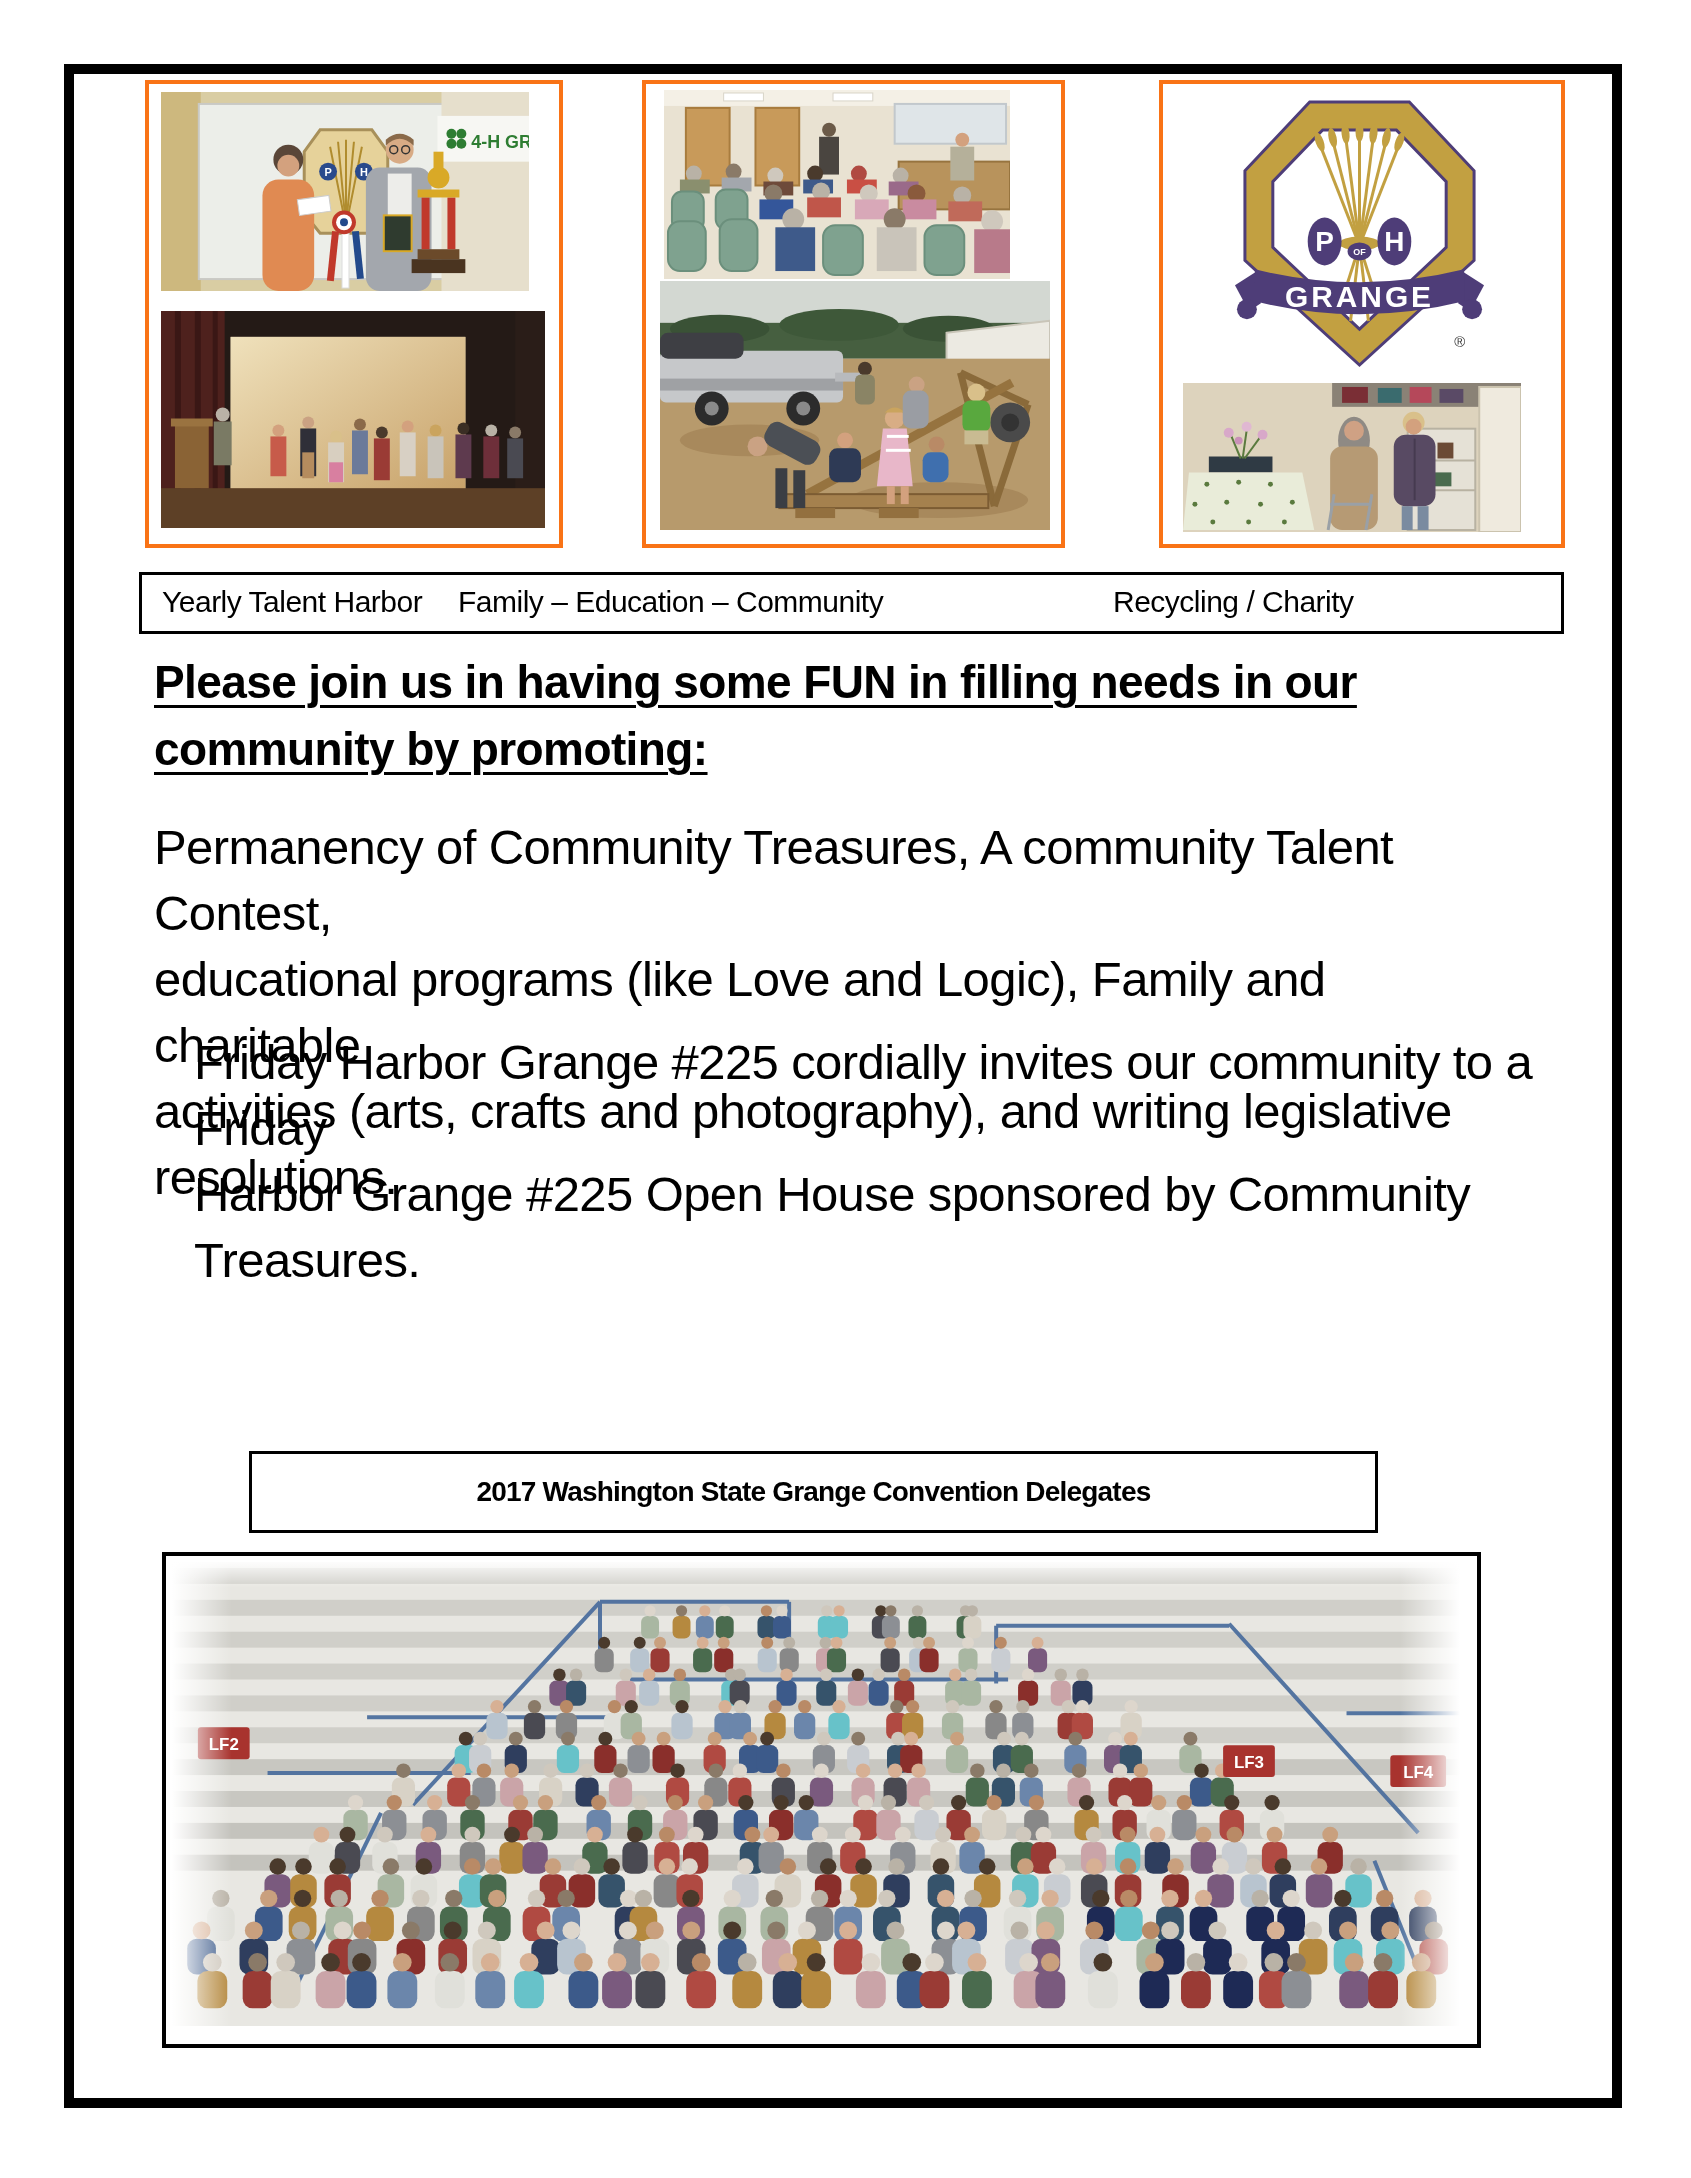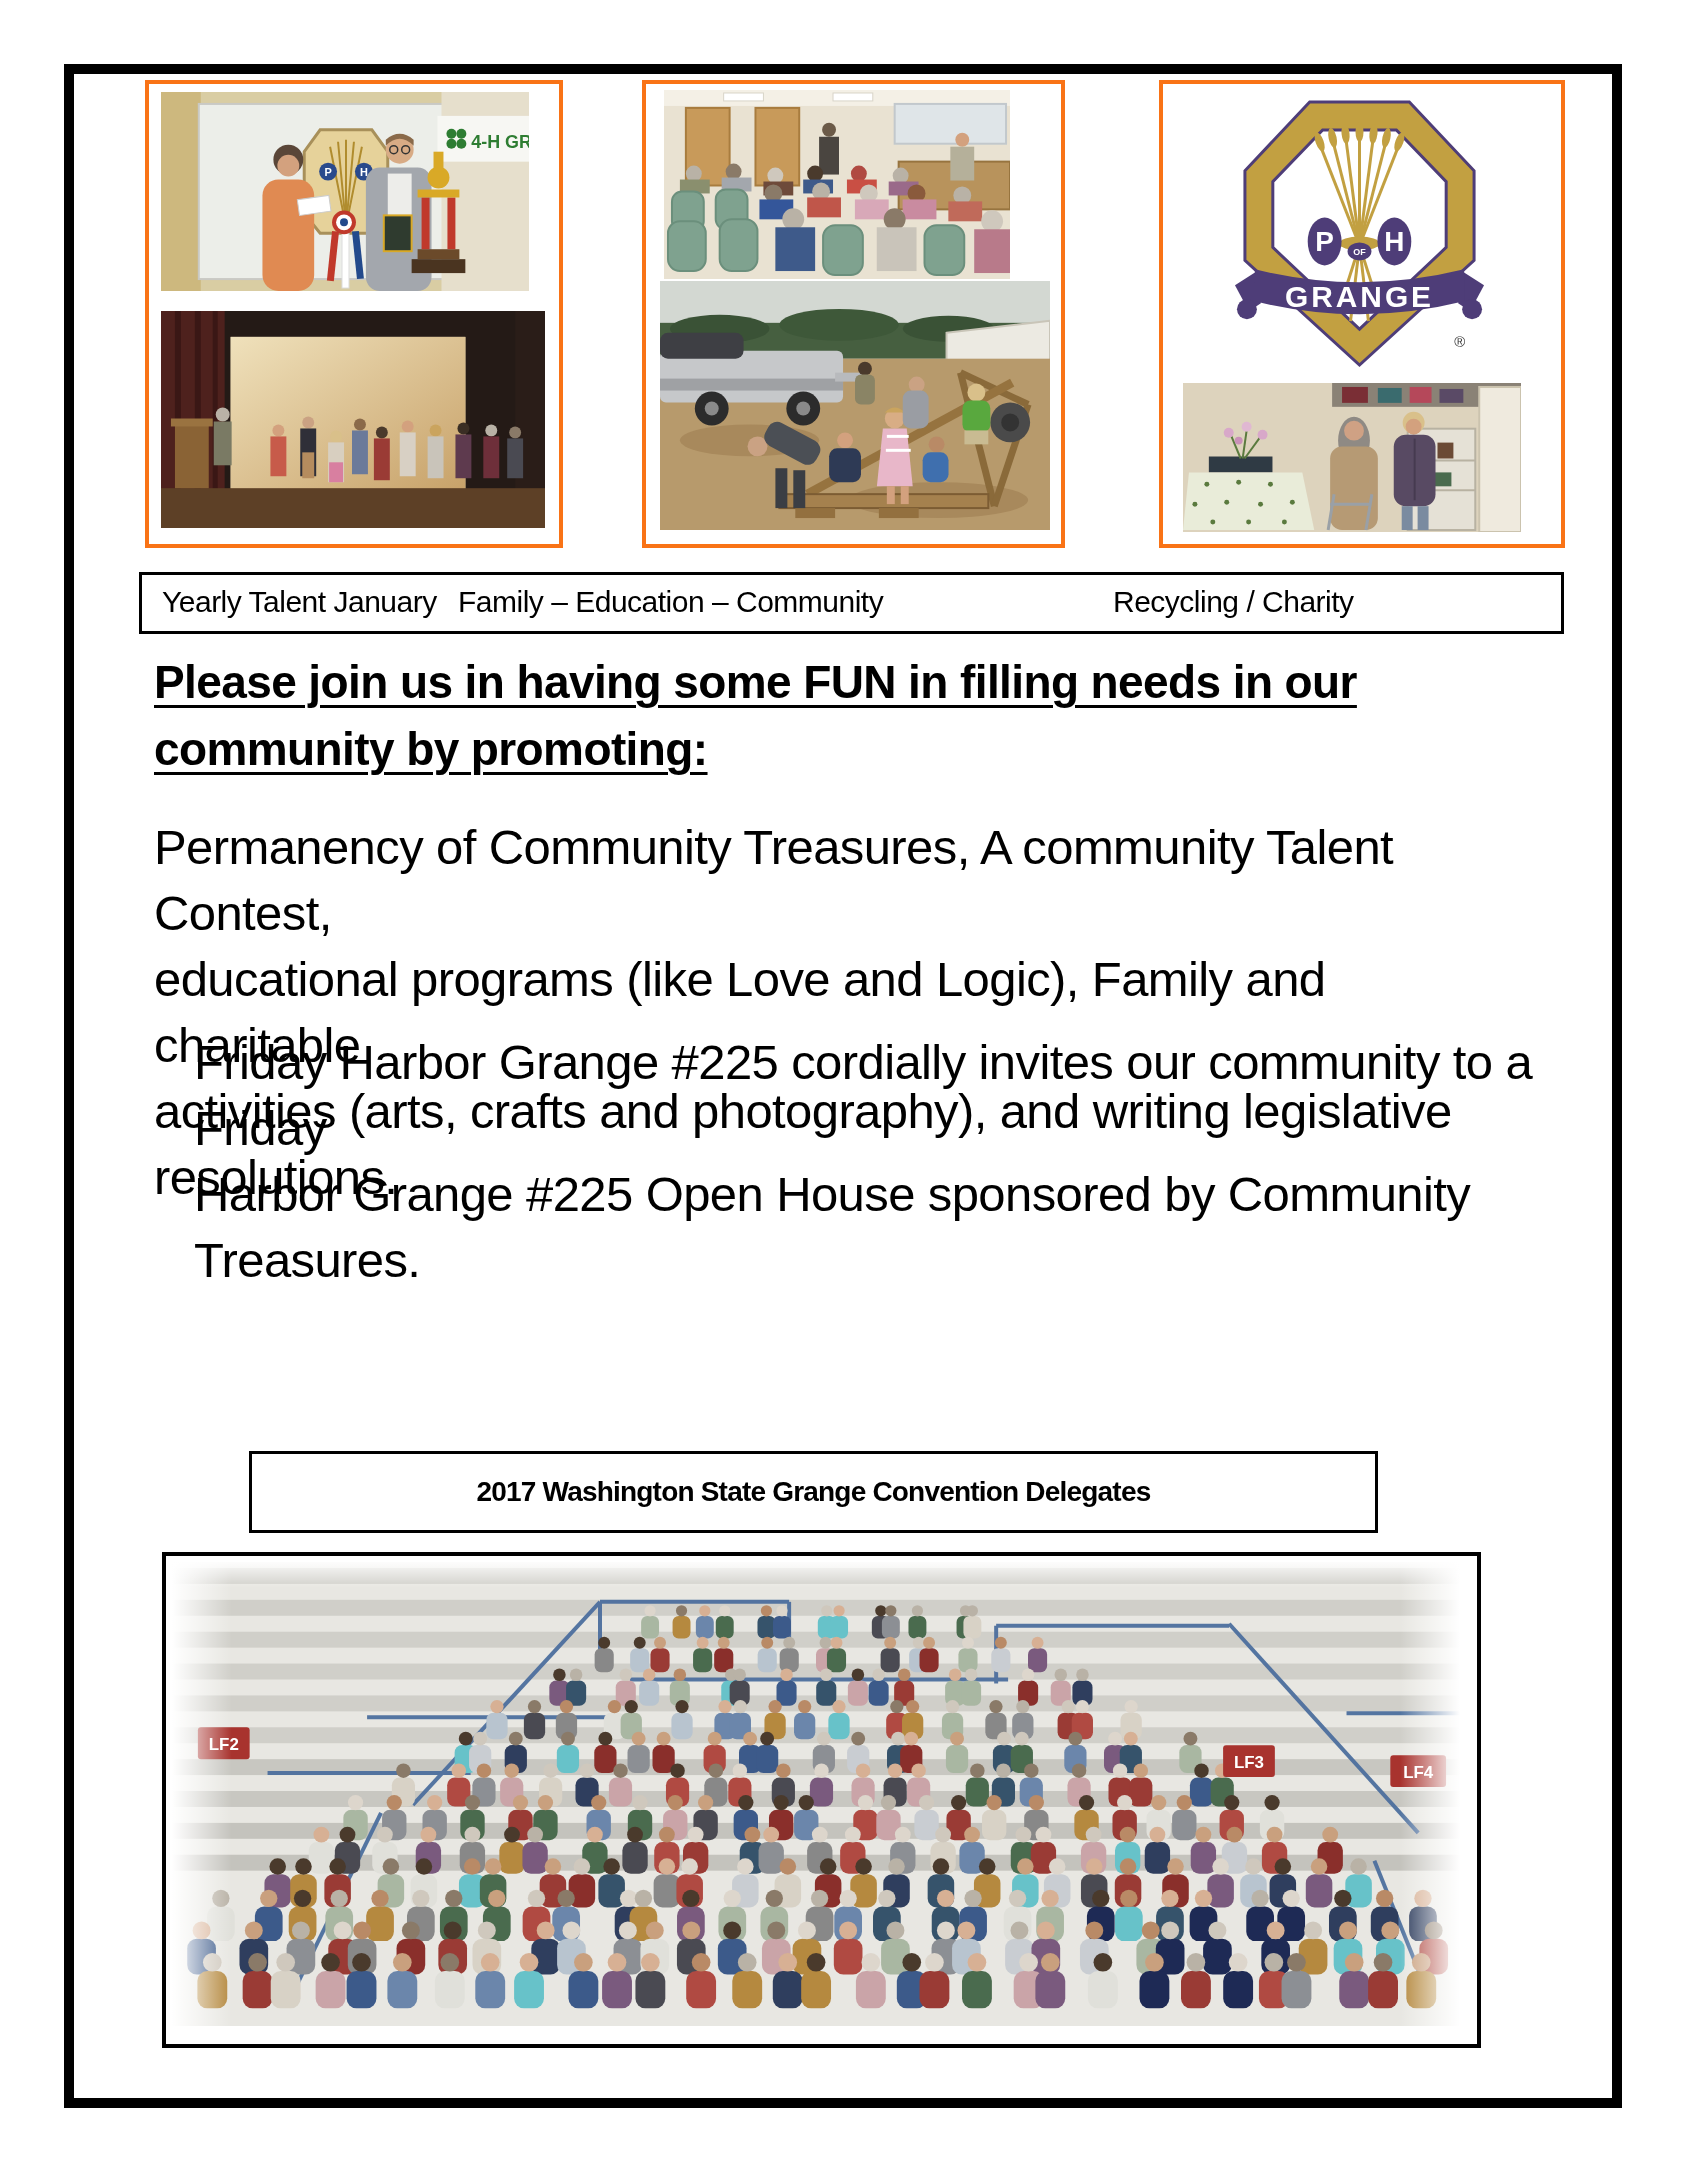--- a/index.html
+++ b/index.html
@@ -397,21 +397,21 @@
           <rect x="212" y="52" width="42" height="72" rx="12" fill="#584a63"></rect>
           <line x1="233" y1="56" x2="233" y2="118" stroke="#463a50" stroke-width="2"></line>
           <rect x="220" y="124" width="11" height="24" fill="#7a8ba0"></rect>
             <rect x="236" y="124" width="11" height="24" fill="#7a8ba0"></rect>
         </g>
       </svg>
     </div>
   </div>
 
   <div class="abs caption-bar">
-    <span class="caption cap-1">Yearly Talent January</span>
+    <span class="caption cap-1">Yearly Talent Harbor</span>
     <span class="caption cap-2">Family – Education – Community</span>
     <span class="caption cap-3">Recycling / Charity</span>
   </div>
 
   <div class="abs bodytext headline">Please join us in having some FUN in filling needs in our
 community by promoting:</div>
   <div class="abs bodytext para-1">Permanency of Community Treasures, A community Talent Contest,
 educational programs (like Love and Logic), Family and charitable
 activities (arts, crafts and photography), and writing legislative
 resolutions.</div>

